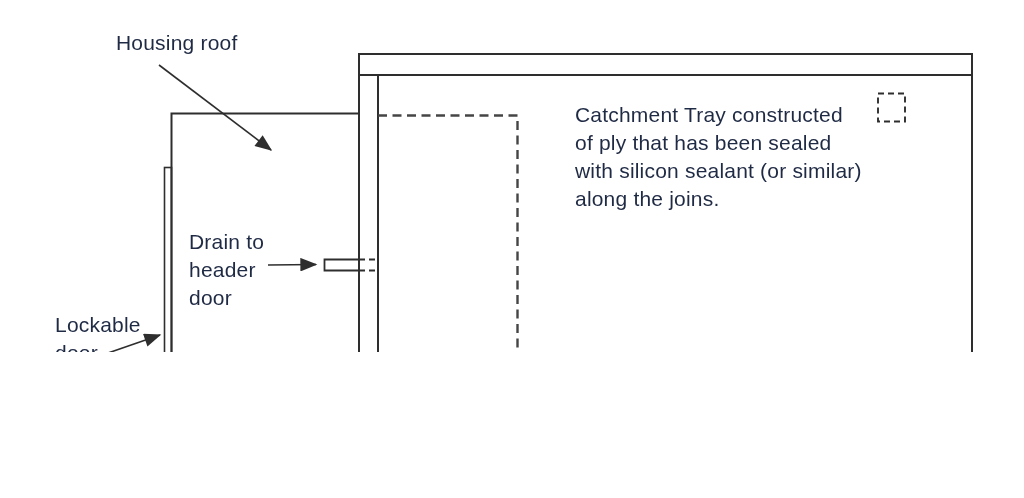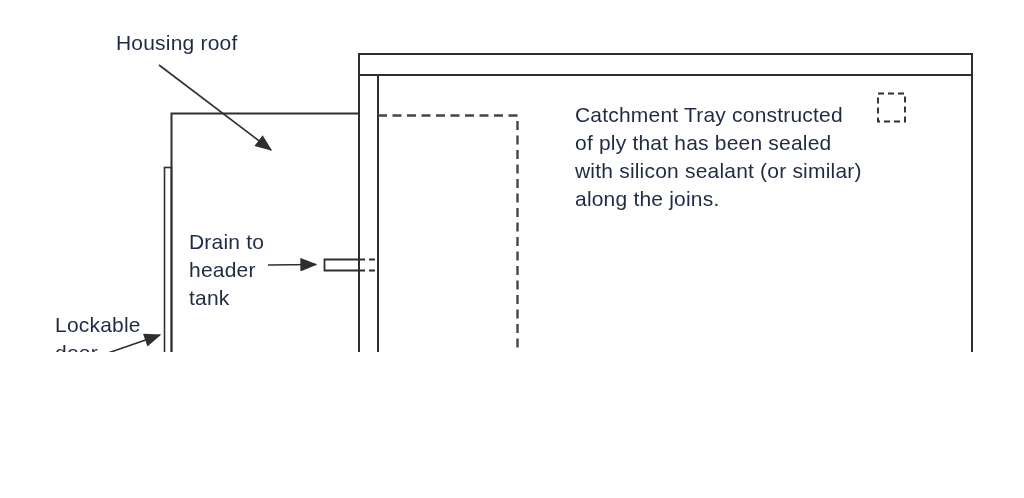--- a/index.html
+++ b/index.html
@@ -64,21 +64,21 @@
     <line x1="268" y1="265" x2="316" y2="264.5" stroke-width="1.6" marker-end="url(#arrowhead)"></line>
     <line x1="108" y1="353" x2="160" y2="335" stroke-width="1.6" marker-end="url(#arrowhead)"></line>
     <line x1="567" y1="353" x2="383" y2="376.5" stroke-width="1.6" marker-end="url(#arrowhead)"></line>
     <line x1="567" y1="353" x2="518" y2="452" stroke-width="1.6" marker-end="url(#arrowhead)"></line>
   </svg>
 
   <div class="label" style="left:116px; top:29px;">Housing roof</div>
 
   <div class="label" style="left:189px; top:228px;">Drain to
 header
-tank</div>
+door</div>
 
   <div class="label" style="left:55px; top:311px;">Lockable
 door</div>
 
   <div class="label" style="left:548px; top:101px; width:340px;margin-left:27px;">Catchment Tray constructed
 of ply that has been sealed
 with silicon sealant (or similar)
 along the joins.</div>
 
 

